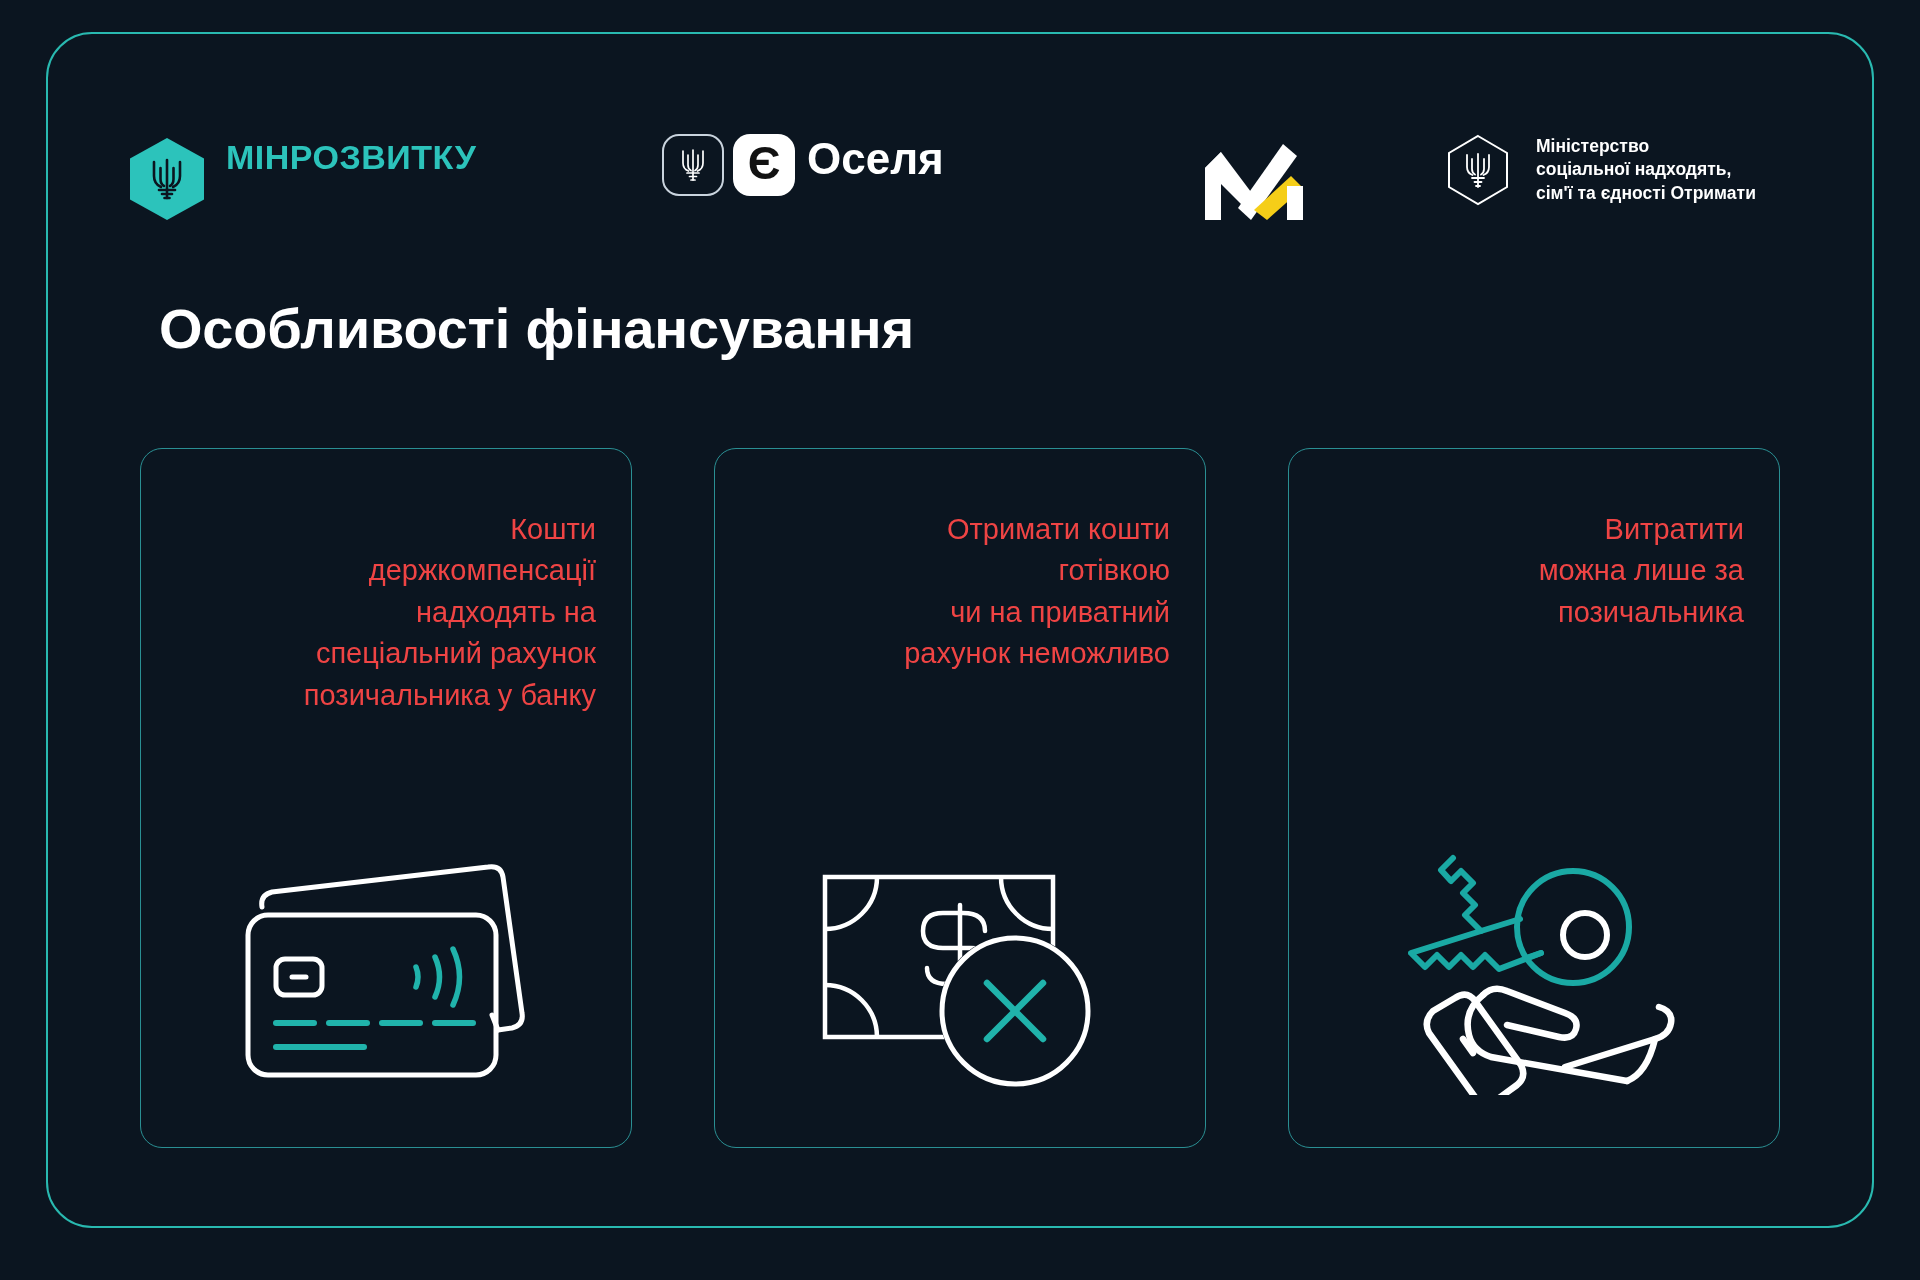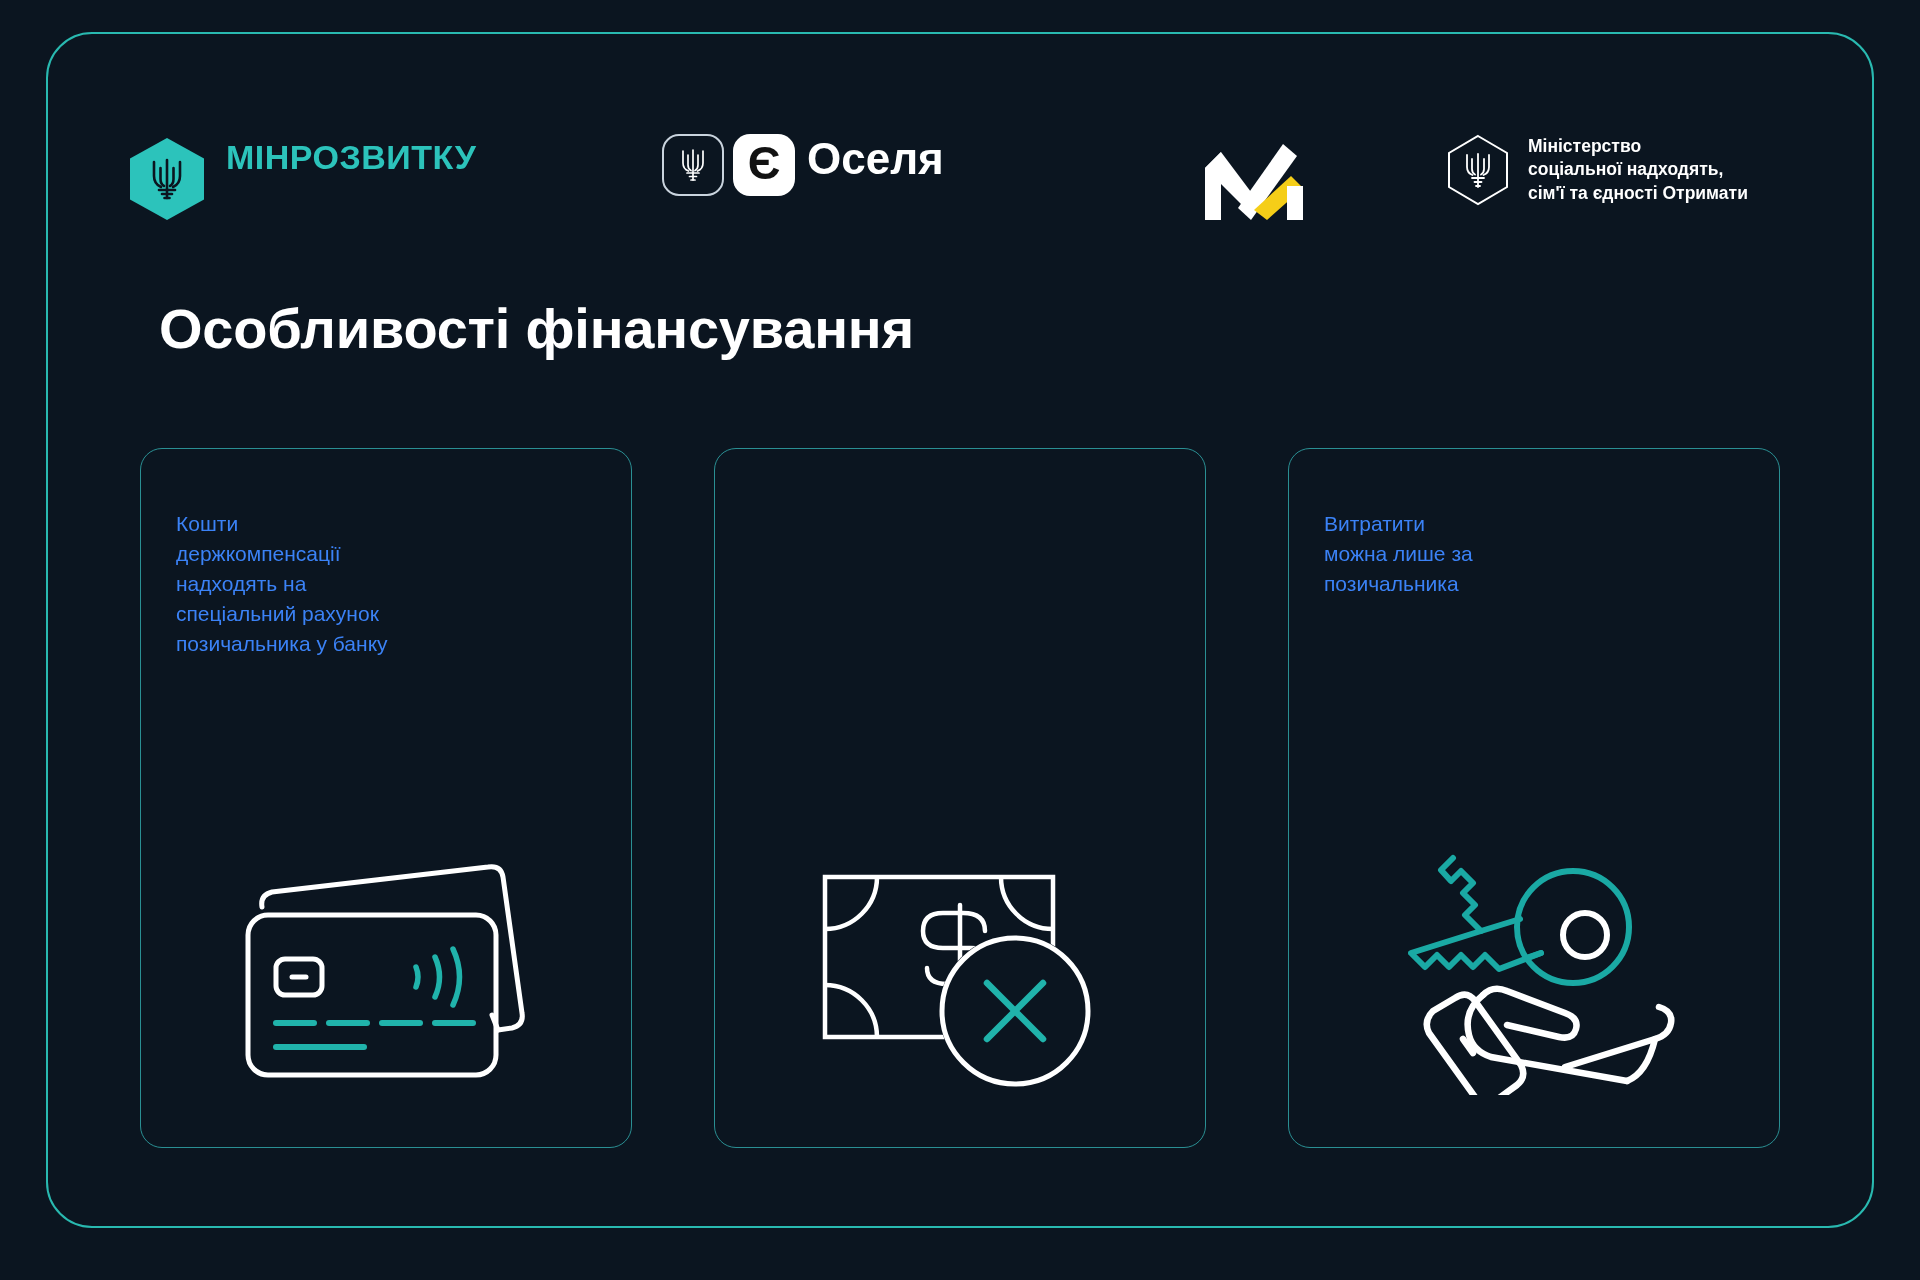--- a/index.html
+++ b/index.html
@@ -107,21 +107,21 @@
   #logo-minsoc { left: 1316px; top: 14px; align-items: center; }
 
   .hex-outline {
     width: 64px; height: 72px;
     position: relative;
     display: flex; align-items: center; justify-content: center;
   }
   .hex-outline svg { width: 64px; height: 72px; }
 
   .minsoc-text {
-    margin-left: 18px;
+    margin-left: 26px;
     color: #ffffff;
     font-size: 17.5px;
     font-weight: 700;
     line-height: 1.33;
     white-space: nowrap;
   }
 
   
   .page-title {
     position: absolute;
@@ -153,23 +153,23 @@
     border-radius: 22px;
     position: relative;
     display: flex;
     flex-direction: column;
     align-items: center;
   }
 
   .card-text {
     margin-top: 60px;
     width: 420px;
-    text-align: left;
-    color: #3b82f6;
-    font-size: 21px;
+    text-align: right;
+    color: #ef4444;
+    font-size: 29px;
     font-weight: 400;
     line-height: 1.43;
     white-space: pre-line;
   }
 
   .card-figure {
     position: absolute;
     left: 0; right: 0;
     bottom: 52px;
     display: flex;
@@ -294,20 +294,24 @@
             <line x1="93" y1="168" x2="131" y2="168"></line>
             <line x1="146" y1="168" x2="184" y2="168"></line>
             <line x1="199" y1="168" x2="237" y2="168"></line>
             <line x1="40" y1="192" x2="128" y2="192"></line>
           </g>
         </svg>
       </div>
     </div>
 
     <div class="card">
+      <div class="card-text">Отримати кошти
+готівкою
+чи на приватний
+рахунок неможливо</div>
       <div class="card-figure">
         <svg width="290" height="240" viewBox="0 0 290 240">
 
           <rect x="10" y="22" width="228" height="160" fill="none" stroke="#ffffff" stroke-width="4.5"></rect>
 
           <g fill="none" stroke="#ffffff" stroke-width="4.5">
             <path d="M10 74 A52 52 0 0 0 62 22"></path>
             <path d="M186 22 A52 52 0 0 0 238 74"></path>
             <path d="M10 130 A52 52 0 0 1 62 182"></path>
             <path d="M186 182 A52 52 0 0 1 238 130"></path>

